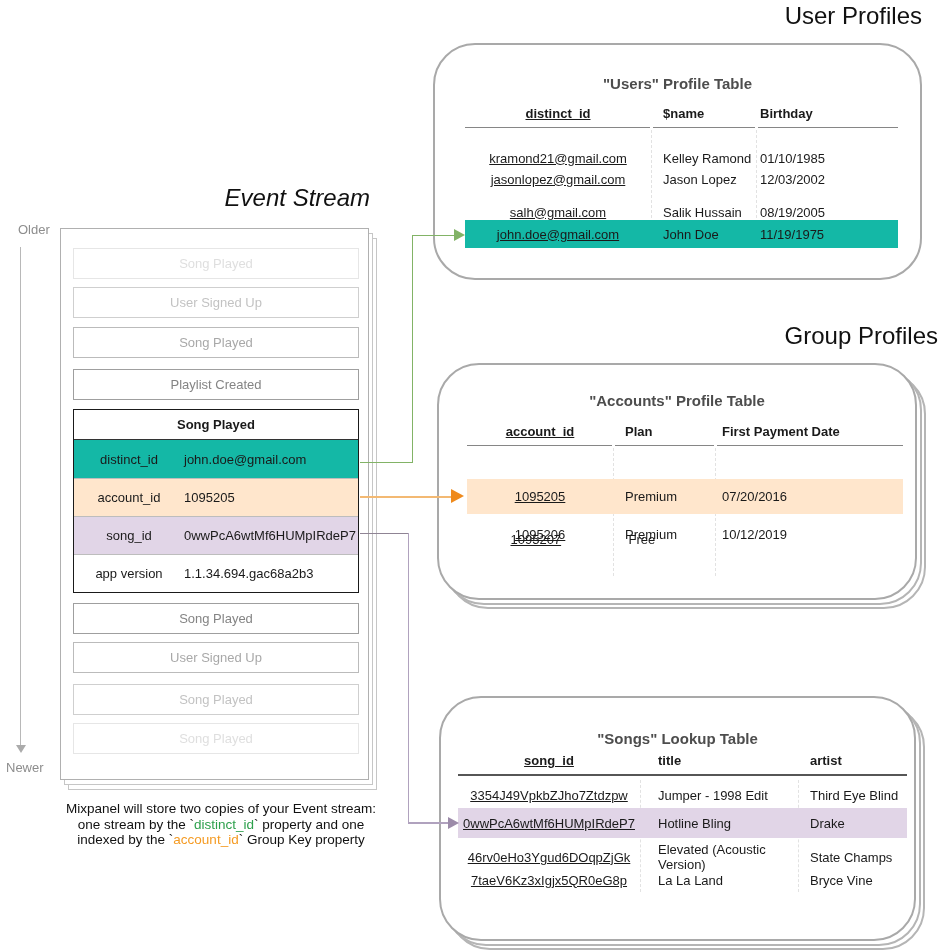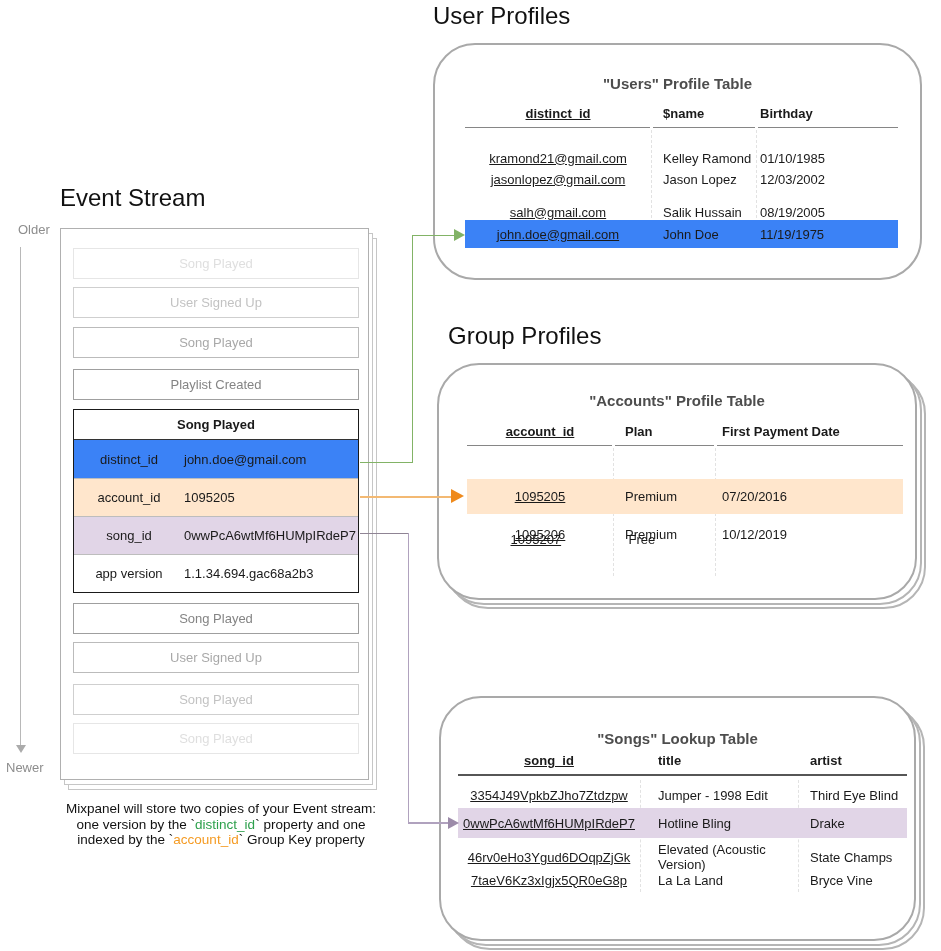--- a/index.html
+++ b/index.html
@@ -1,37 +1,37 @@
 <!DOCTYPE html>
 <html><head>
 <meta charset="utf-8">
 <style>
   * { margin:0; padding:0; box-sizing:border-box; }
   body { background:#fff; }
   .canvas { position:relative; width:941px; height:951px; background:#fff;
             font-family:"Liberation Sans", sans-serif; color:#1a1a1a; overflow:hidden; }
-  .section-title { position:absolute; font-size:24px; color:#111; text-align:left; }
+  .section-title { position:absolute; font-size:24px; color:#111; text-align:right; }
   .tl-label { position:absolute; font-size:13px; color:#8d8d8d; }
   .tl-line { position:absolute; width:1px; background:#b8b8b8; }
   .tl-head { position:absolute; width:0; height:0; border-left:5px solid transparent;
              border-right:5px solid transparent; border-top:8px solid #ababab; }
   
   .stream-layer { position:absolute; width:309px; height:552px; background:#fff; border:1.5px solid #c6c6c6; }
   .stream-box   { position:absolute; left:60px; top:228px; width:309px; height:552px; background:#fff; border:1.5px solid #b0b0b0; }
   .evt { position:absolute; left:73px; width:286px; height:31px; border:1px solid #8f8f8f; color:#6f6f6f;
          display:flex; align-items:center; justify-content:center; font-size:13px; background:#fff; }
   .o1{opacity:.22} .o2{opacity:.42} .o3{opacity:.60} .o4{opacity:.85}
   .ecard { position:absolute; left:73px; top:409px; width:286px; background:#fff; border:1.5px solid #1a1a1a; }
   .ecard-header { height:30px; display:flex; align-items:center; justify-content:center;
                   font-size:13px; font-weight:bold; border-bottom:1px solid #333; }
   .prow { height:38px; display:flex; align-items:center; font-size:13px; }
   .prow + .prow { border-top:1px solid #bdbdbd; }
   .pk { width:110px; text-align:center; }
   .pv { flex:1; }
-  .bg-green{background:#3b82f6} .bg-orange{background:#ffe6cc} .bg-purple{background:#e1d5e7}
+  .bg-green{background:#14b8a6} .bg-orange{background:#ffe6cc} .bg-purple{background:#e1d5e7}
   
   .caption { position:absolute; left:25px; top:801px; width:392px; text-align:center;
              font-size:13.5px; line-height:15.5px; color:#111; }
   .kw-green{ color:#2da04c; } .kw-orange{ color:#f59b23; }
   
   .card-layer { position:absolute; background:#fff; border:2px solid #b5b5b5; border-radius:42px; }
   .card { position:absolute; background:#fff; border:2px solid #a9a9a9; border-radius:42px; }
   .card-title { position:absolute; font-size:15px; font-weight:bold; color:#4d4d4d; text-align:center; }
   
   .thead { position:absolute; display:flex; }
@@ -52,23 +52,23 @@
   .s-c1{width:182px} .s-c2{width:158px; padding-left:18px} .s-c3{width:109px; padding-left:12px}
   
   .seg { position:absolute; }
   .arr { position:absolute; width:0; height:0; }
 </style>
 </head>
 <body>
 
 <div class="canvas">
 
-  <div class="section-title" style="left:60px; top:184px; width:310px;">Event Stream</div>
+  <div class="section-title" style="left:60px; top:184px; width:310px;font-style:italic;">Event Stream</div>
   <div class="section-title" style="left:433px; top:2px; width:489px;">User Profiles</div>
-  <div class="section-title" style="left:448px; top:322px; width:480px;">Group Profiles</div>
+  <div class="section-title" style="left:458px; top:322px; width:480px;">Group Profiles</div>
 
   <div class="tl-label" style="left:18px; top:222px;">Older</div>
   <div class="tl-line" style="left:20px; top:247px; height:500px;"></div>
   <div class="tl-head" style="left:16px; top:745px;"></div>
   <div class="tl-label" style="left:6px; top:760px;">Newer</div>
 
   <div class="stream-layer" style="left:68px; top:238px;"></div>
   <div class="stream-layer" style="left:64px; top:233px;"></div>
   <div class="stream-box"></div>
 
@@ -97,21 +97,21 @@
     </div>
   </div>
 
   <div class="evt o4" style="top:603px;">Song Played</div>
   <div class="evt o3" style="top:642px;">User Signed Up</div>
   <div class="evt o2" style="top:684px;">Song Played</div>
   <div class="evt o1" style="top:723px;">Song Played</div>
 
   <div class="caption">
     <div>Mixpanel will store two copies of your Event stream:</div>
-    <div><span>one version by the `</span><span class="kw-green">distinct_id</span><span>` property and one</span></div>
+    <div><span>one stream by the `</span><span class="kw-green">distinct_id</span><span>` property and one</span></div>
     <div><span>indexed by the `</span><span class="kw-orange">account_id</span><span>` Group Key property</span></div>
   </div>
 
   <div class="card" style="left:433px; top:43px; width:489px; height:237px;"></div>
   <div class="card-title" style="left:433px; top:75px; width:489px;">"Users" Profile Table</div>
   <div class="thead" style="left:465px; top:104px; width:433px; height:24px;">
     <div class="th u-c1 cc ul">distinct_id</div>
     <div class="th u-c2">$name</div>
     <div class="th u-c3">Birthday</div>
   </div>

